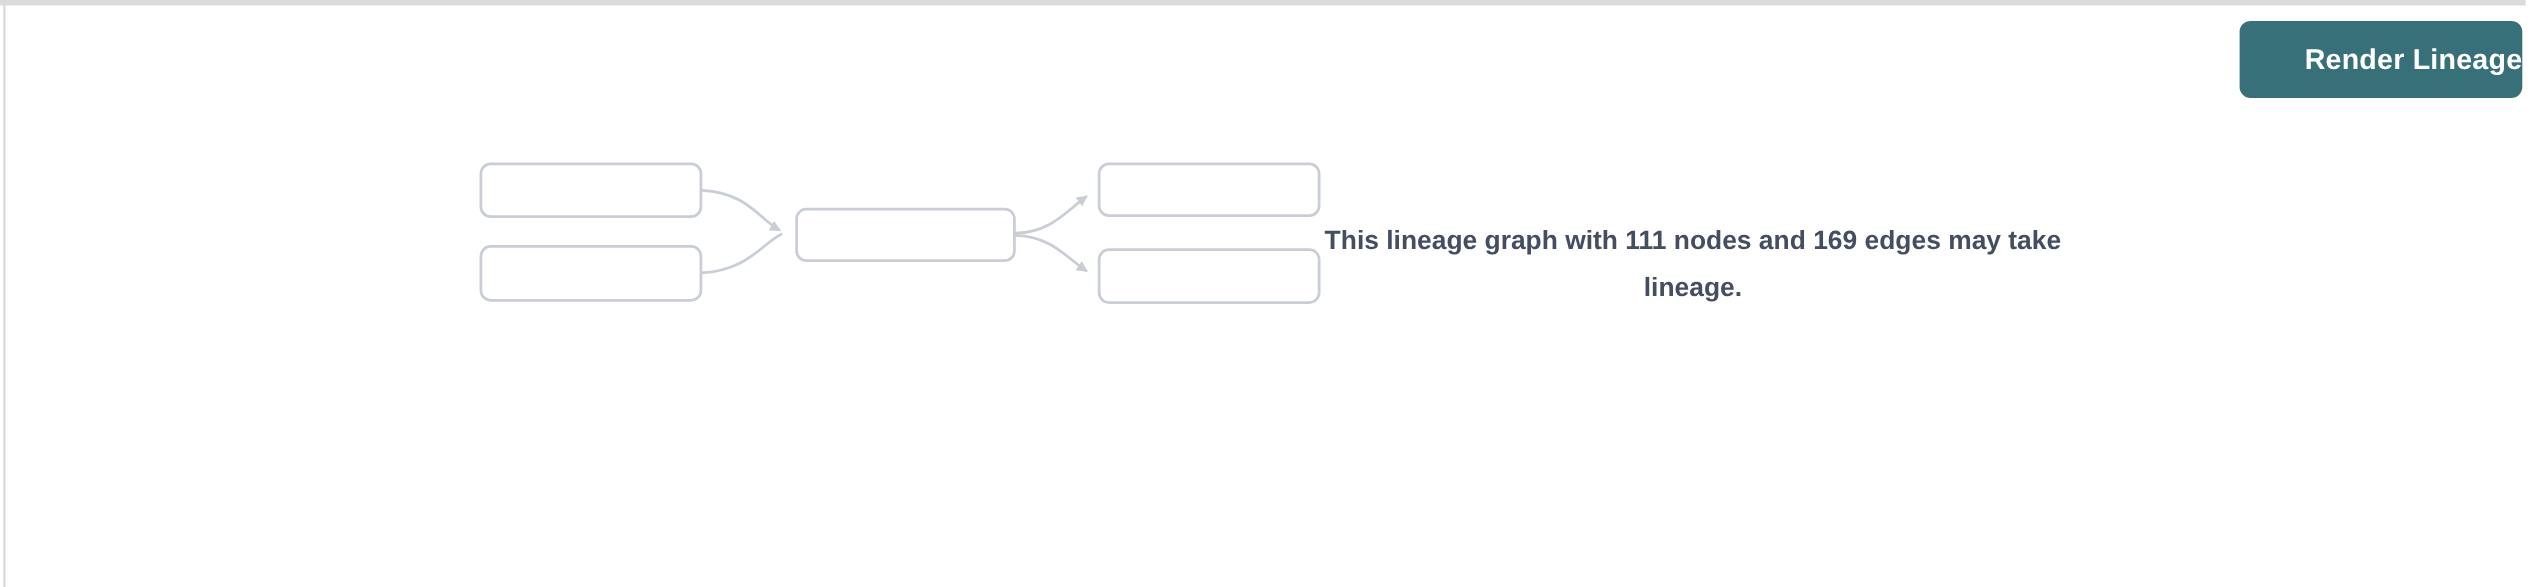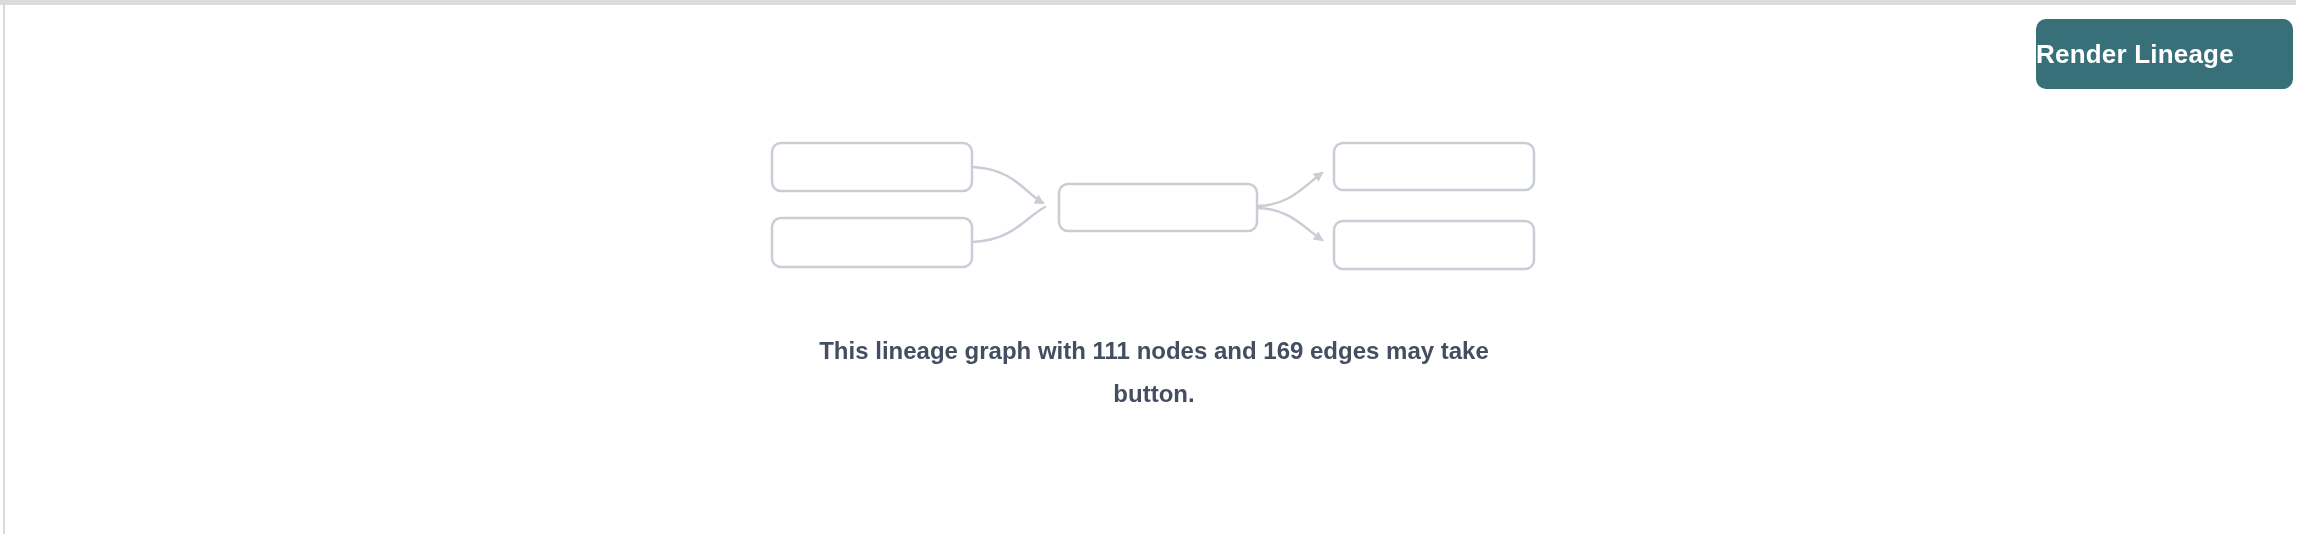--- a/index.html
+++ b/index.html
@@ -30,29 +30,29 @@
     border: none;
     border-radius: 10px;
     color: #ffffff;
     font-family: "Liberation Sans", sans-serif;
     font-size: 26px;
     font-weight: 700;
     letter-spacing: 0.2px;
     cursor: pointer;
     display: flex;
     align-items: center;
-    justify-content: flex-start;
+    justify-content: flex-end;
   }
   .empty-state {
     position: absolute;
     top: 139px;
     left: 50%;
     transform: translateX(-50%);
     display: flex;
-    flex-direction: column;
+    flex-direction: row;
     align-items: center;
   }
   .graph-placeholder {
     display: block;
     width: 770px;
     height: 132px;
   }
   .message {
     margin-top: 58px;
     text-align: center;
@@ -93,16 +93,16 @@
       <rect x="3" y="4" width="200" height="48" rx="9"></rect>
       <rect x="3" y="79" width="200" height="49" rx="9"></rect>
       <rect x="290" y="45" width="198" height="47" rx="9"></rect>
       <rect x="565" y="4" width="200" height="47" rx="9"></rect>
       <rect x="565" y="82" width="200" height="48" rx="9"></rect>
     </g>
   </svg>
 
   <div class="message">
     <div>This lineage graph with 111 nodes and 169 edges may take</div>
-    <div>button.</div>
+    <div>lineage.</div>
   </div>
 
 </div>
 
 </body></html>

